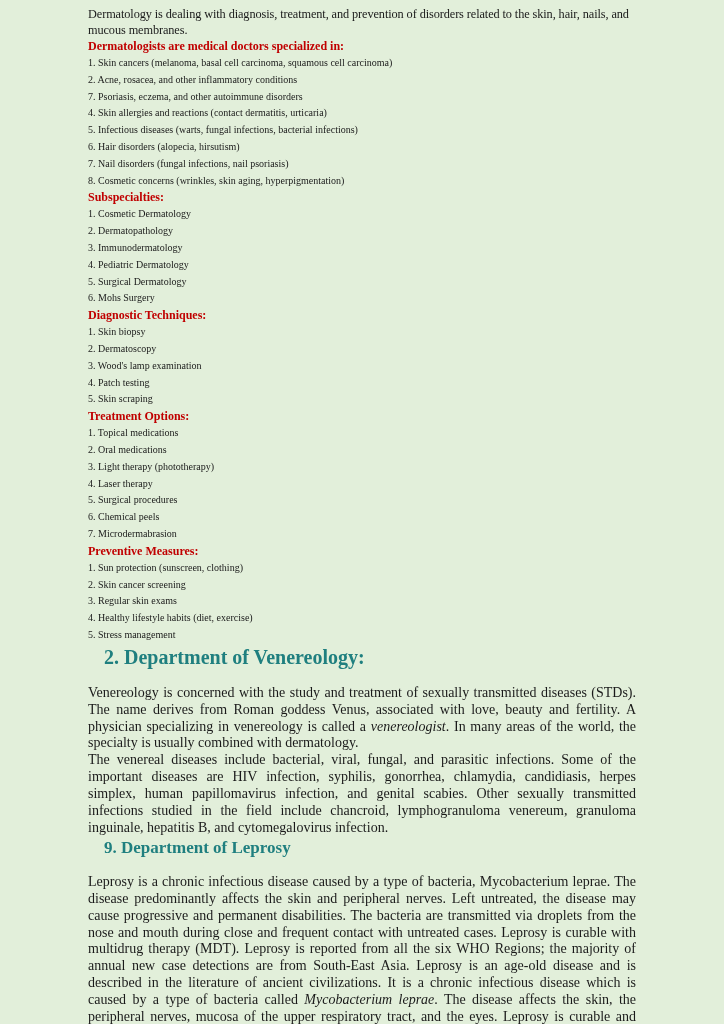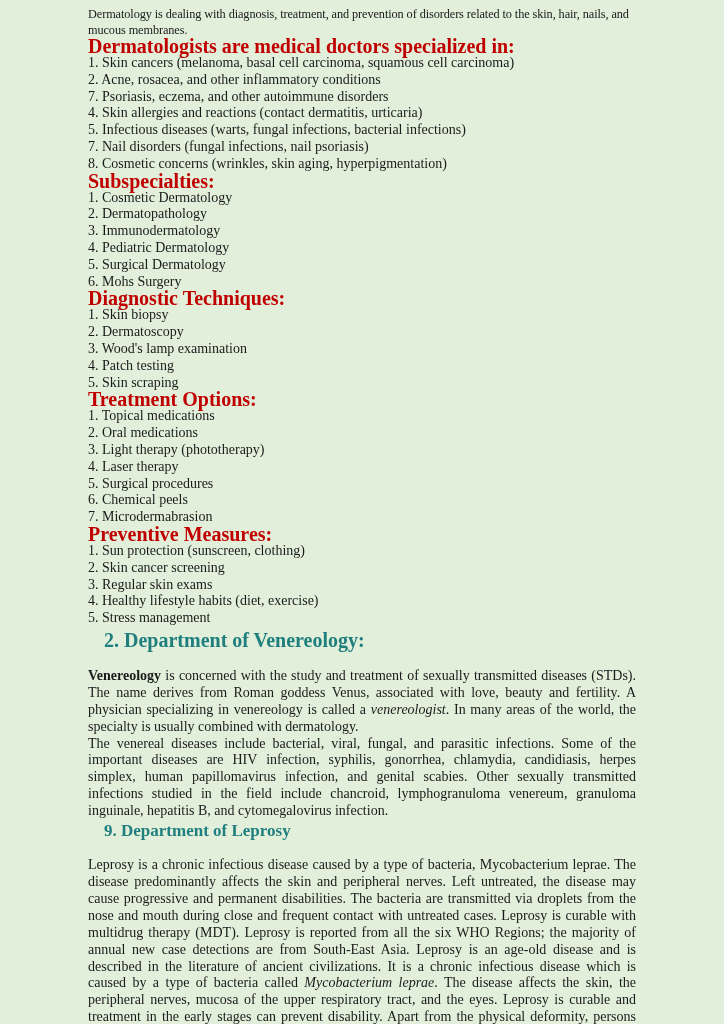--- a/index.html
+++ b/index.html
@@ -21,31 +21,31 @@
     }
     .intro {
       font-size: 12.3px;
       line-height: 15.5px;
       margin: 0;
       letter-spacing: -0.1px;
     }
     .subhead {
       color: #c00000;
       font-weight: bold;
-      font-size: 20px;
+      font-size: 12px;
       line-height: 17px;
       margin: 0;
     }
     ol.items {
       list-style: none;
       margin: 0;
       padding: 0;
     }
     ol.items li {
-      font-size: 14px;
+      font-size: 10px;
       line-height: 16.8px;
       margin: 0;
       padding: 0;
     }
     .section-title {
       color: #1f7f7f;
       font-weight: bold;
       margin: 16px;
     }
     .section-title.big {
@@ -57,38 +57,39 @@
       font-size: 17px;
       line-height: 20px;
       margin-top: 1px;
     }
     .para {
       font-size: 14px;
       line-height: 16.9px;
       margin: 0;
       text-align: justify;
     }
-    .para b { font-weight: bold; }
+    .para b { font-weight: normal; }
     .para i { font-style: italic; }
   </style>
 </head>
 <body>
 
 <div class="page">
 
   <p class="intro">Dermatology is dealing with diagnosis, treatment, and prevention of disorders related to the skin, hair, nails, and mucous membranes.</p>
 
   <div>
     <p class="subhead">Dermatologists are medical doctors specialized in:</p>
     <ol class="items">
       <li>1. Skin cancers (melanoma, basal cell carcinoma, squamous cell carcinoma)</li>
       <li>2. Acne, rosacea, and other inflammatory conditions</li>
       <li>7. Psoriasis, eczema, and other autoimmune disorders</li>
       <li>4. Skin allergies and reactions (contact dermatitis, urticaria)</li>
       <li>5. Infectious diseases (warts, fungal infections, bacterial infections)</li>
+      <li>6. Hair disorders (alopecia, hirsutism)</li>
       <li>7. Nail disorders (fungal infections, nail psoriasis)</li>
       <li>8. Cosmetic concerns (wrinkles, skin aging, hyperpigmentation)</li>
     </ol>
   </div>
 
   <div>
     <p class="subhead">Subspecialties:</p>
     <ol class="items">
       <li>1. Cosmetic Dermatology</li>
       <li>2. Dermatopathology</li>

